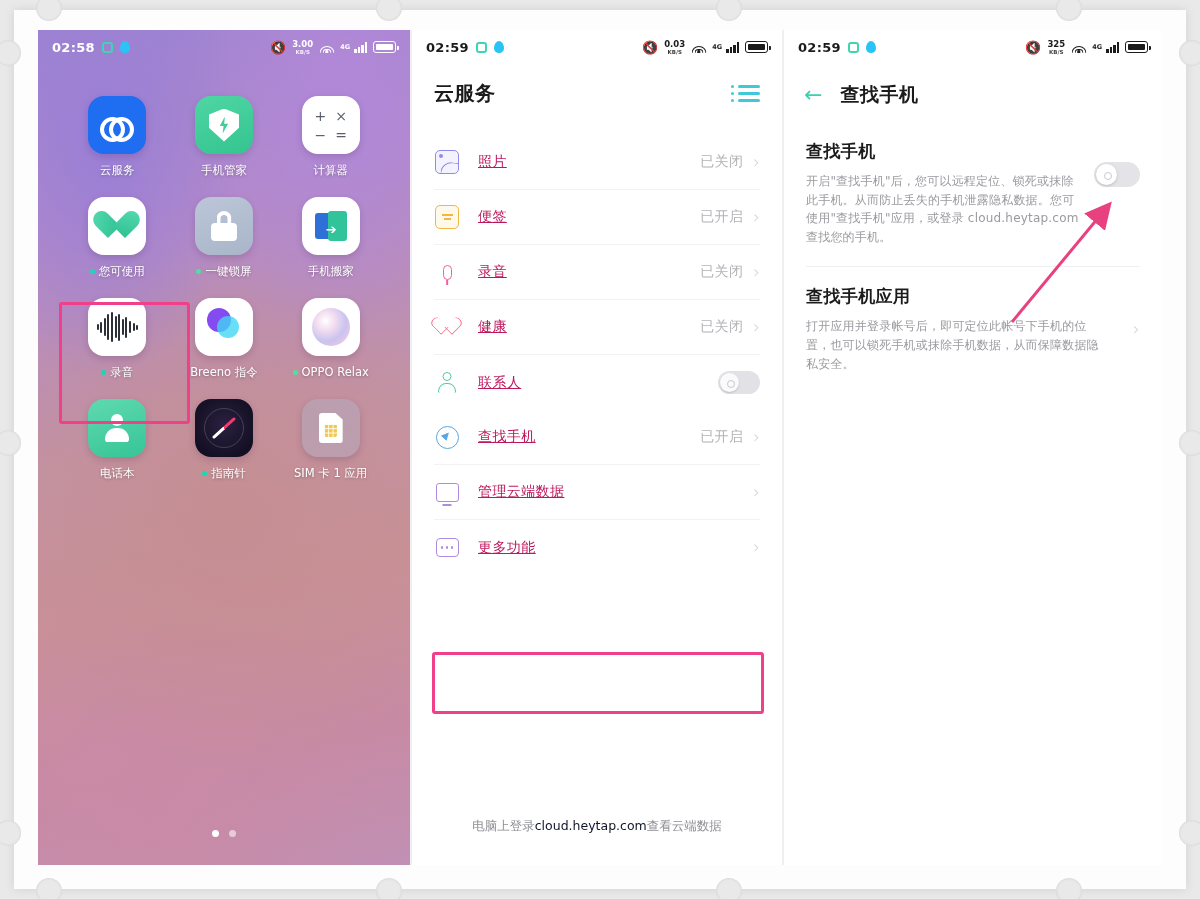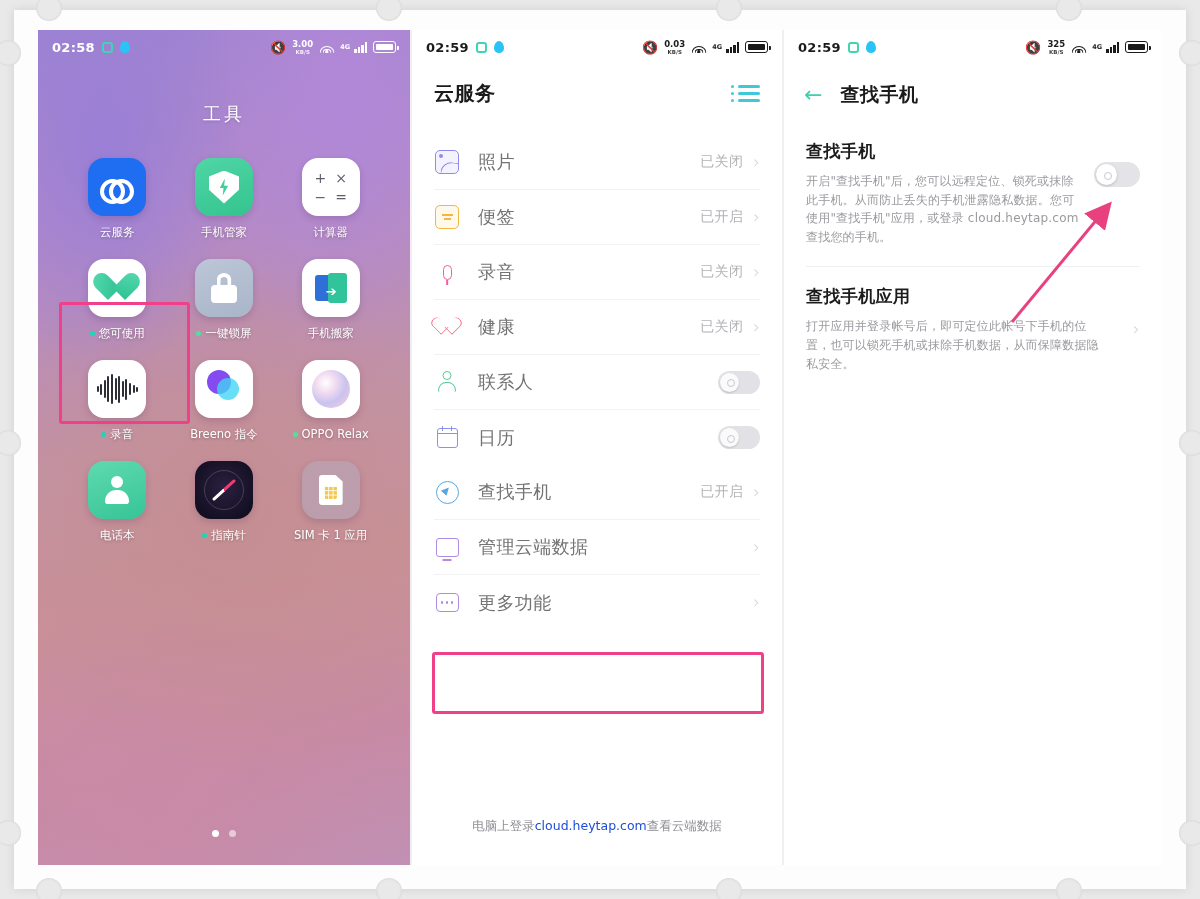--- a/index.html
+++ b/index.html
@@ -227,42 +227,42 @@
   .rows { padding: 0 22px; }
   .row {
     display:flex; align-items:center; height: 55px; cursor:pointer;
     border-bottom: 1px solid #f2f2f4;
   }
   .row:last-child { border-bottom: none; }
   .row-ic {
     width: 26px; height: 26px; flex:0 0 26px; margin-right: 18px;
     display:flex; align-items:center; justify-content:center;
   }
-  .row-name { font-size: 18px; color:#737373; letter-spacing:.4px; }
+  .row-name { font-size: 14px; color:#be185d; letter-spacing:.4px;text-decoration:underline; }
   .row-val { margin-left:auto; font-size: 14px; color:#b3b3b8; letter-spacing:.3px; }
   .chev { margin-left: 10px; color:#cfcfd4; font-size: 17px; line-height:1; font-weight:300; }
   .toggle {
     margin-left:auto; width: 42px; height: 23px; border-radius: 12px;
     background:#e2e2e6; position:relative; cursor:pointer;
   }
   .toggle::after {
     content:""; position:absolute; left:2px; top:2px; width:19px; height:19px;
     border-radius:50%; background:#fafafa; box-shadow:0 1px 2px rgba(0,0,0,.16);
   }
   .toggle::before {
     content:""; position:absolute; left:8.5px; top:8.5px; width:6px;height:6px;
     border:1.4px solid #c8c8cf; border-radius:50%; z-index:2;
   }
 
   .sec-label { margin: 14px 22px 2px; font-size: 11.5px; color:#c2c2c8; letter-spacing:.6px; }
   .s2-footer {
     position:absolute; bottom: 30px; left:0; right:0; text-align:center;
     font-size: 12.5px; color:#8e8e94;
   }
-  .s2-footer a { color:#1d4ed8; text-decoration:none; }
+  .s2-footer a { color:#0f172a; text-decoration:none; }
   .hl-row { left: 20px; top: 622px; width: 332px; height: 62px; }
 
   
   .ri { width:24px;height:24px;border-radius:5px;display:flex;align-items:center;justify-content:center;border:1.6px solid currentColor; }
   .ri-photo { color:#8e8ce8; background:#f3f2fe; position:relative; overflow:hidden; }
   .ri-photo::before{content:"";position:absolute;left:3px;top:3px;width:4px;height:4px;border-radius:50%;background:currentColor;}
   .ri-photo::after{content:"";position:absolute;right:-1px;bottom:-1px;width:17px;height:11px;border-radius:11px 0 0 0;border-top:1.6px solid currentColor;border-left:1.6px solid currentColor;transform:rotate(8deg);}
   .ri-note { color:#f0b840; background:#fff9ec; flex-direction:column; gap:2.5px; }
   .ri-note u{width:11px;height:1.6px;background:currentColor;text-decoration:none;}
   .ri-note u.s{width:7px;}
@@ -365,21 +365,20 @@
             <u></u>
             <u></u>
             <u></u>
           </span>
         <span class="sb-batt">
             <i></i>
           </span>
       </div>
     </div>
 
-    <div class="folder-title">工具</div>
 
     <div class="grid">
 
       <div class="app">
         <div class="app-icon ic-cloud">
             <div class="inf"></div>
           </div>
         <div class="app-label">云服务</div>
       </div>
 
@@ -617,27 +616,20 @@
         <div class="row-ic">
             <div class="prs">
               <s></s>
               <u></u>
             </div>
           </div>
         <div class="row-name">联系人</div>
         <div class="toggle"></div>
       </div>
 
-      <div class="row">
-        <div class="row-ic">
-            <div class="cal"></div>
-          </div>
-        <div class="row-name">日历</div>
-        <div class="toggle"></div>
-      </div>
 
 
     </div>
 
 
     <div class="rows">
       <div class="row">
         <div class="row-ic">
             <div class="fp"></div>
           </div>

